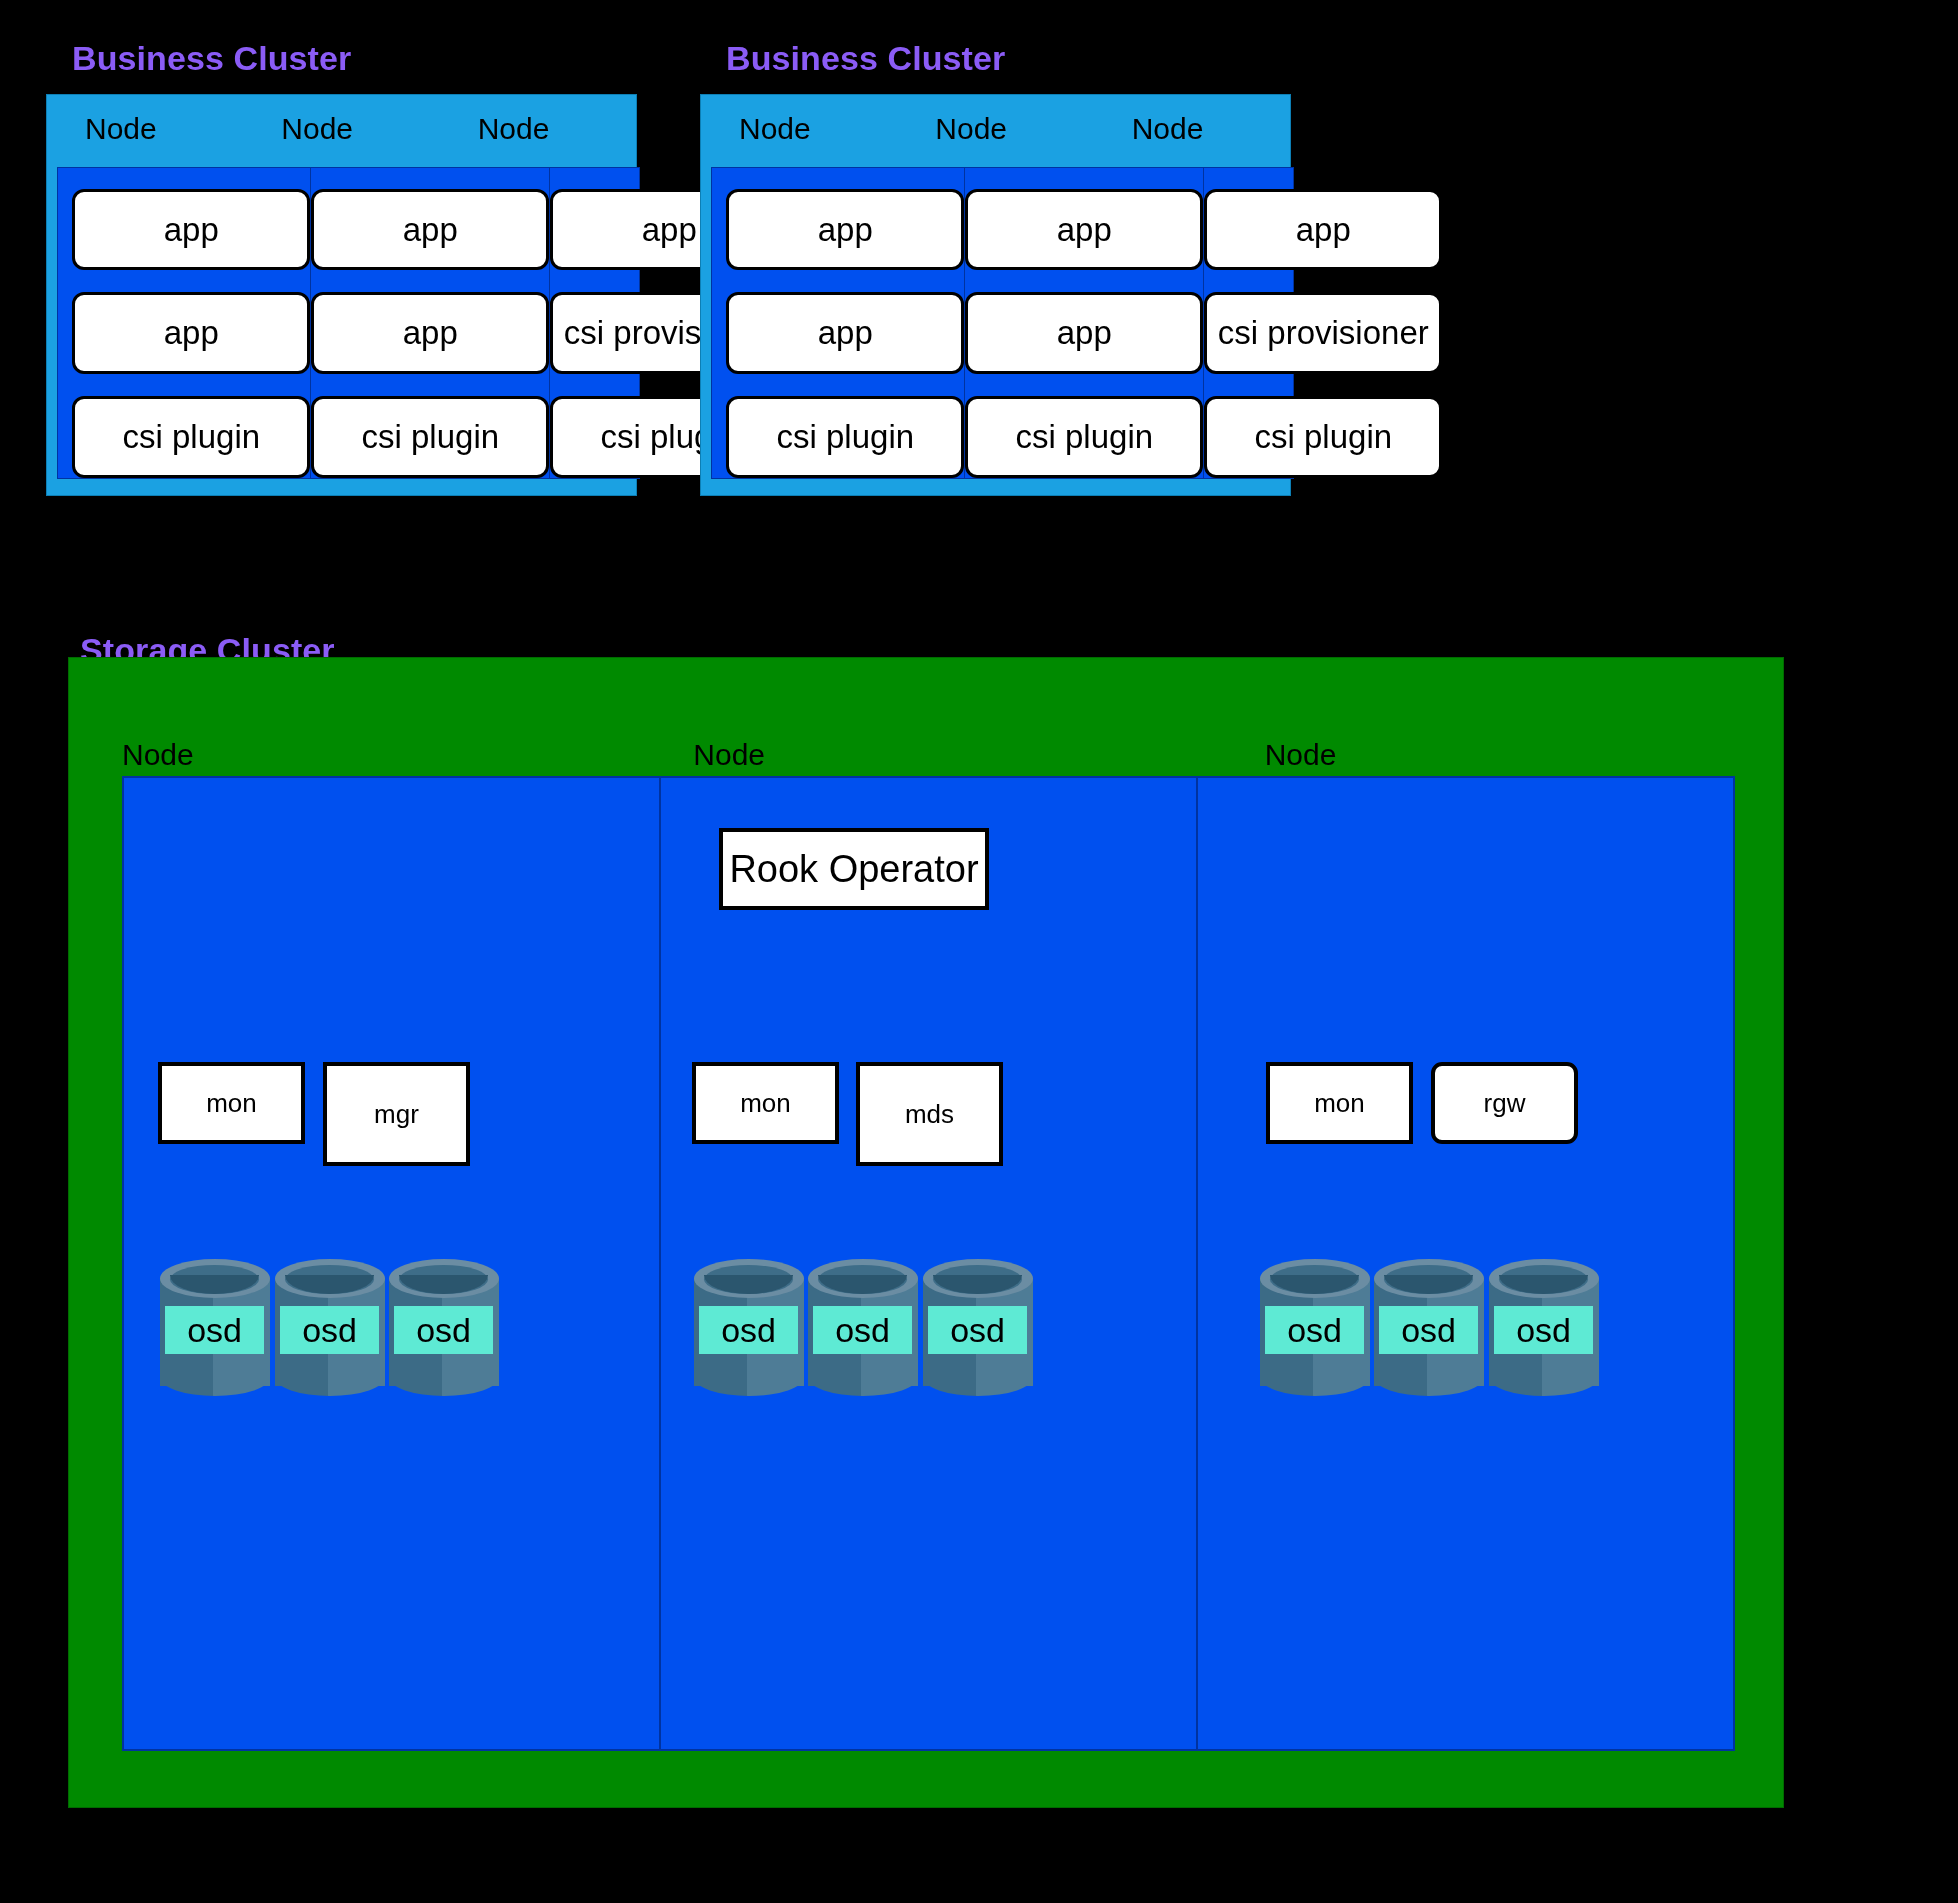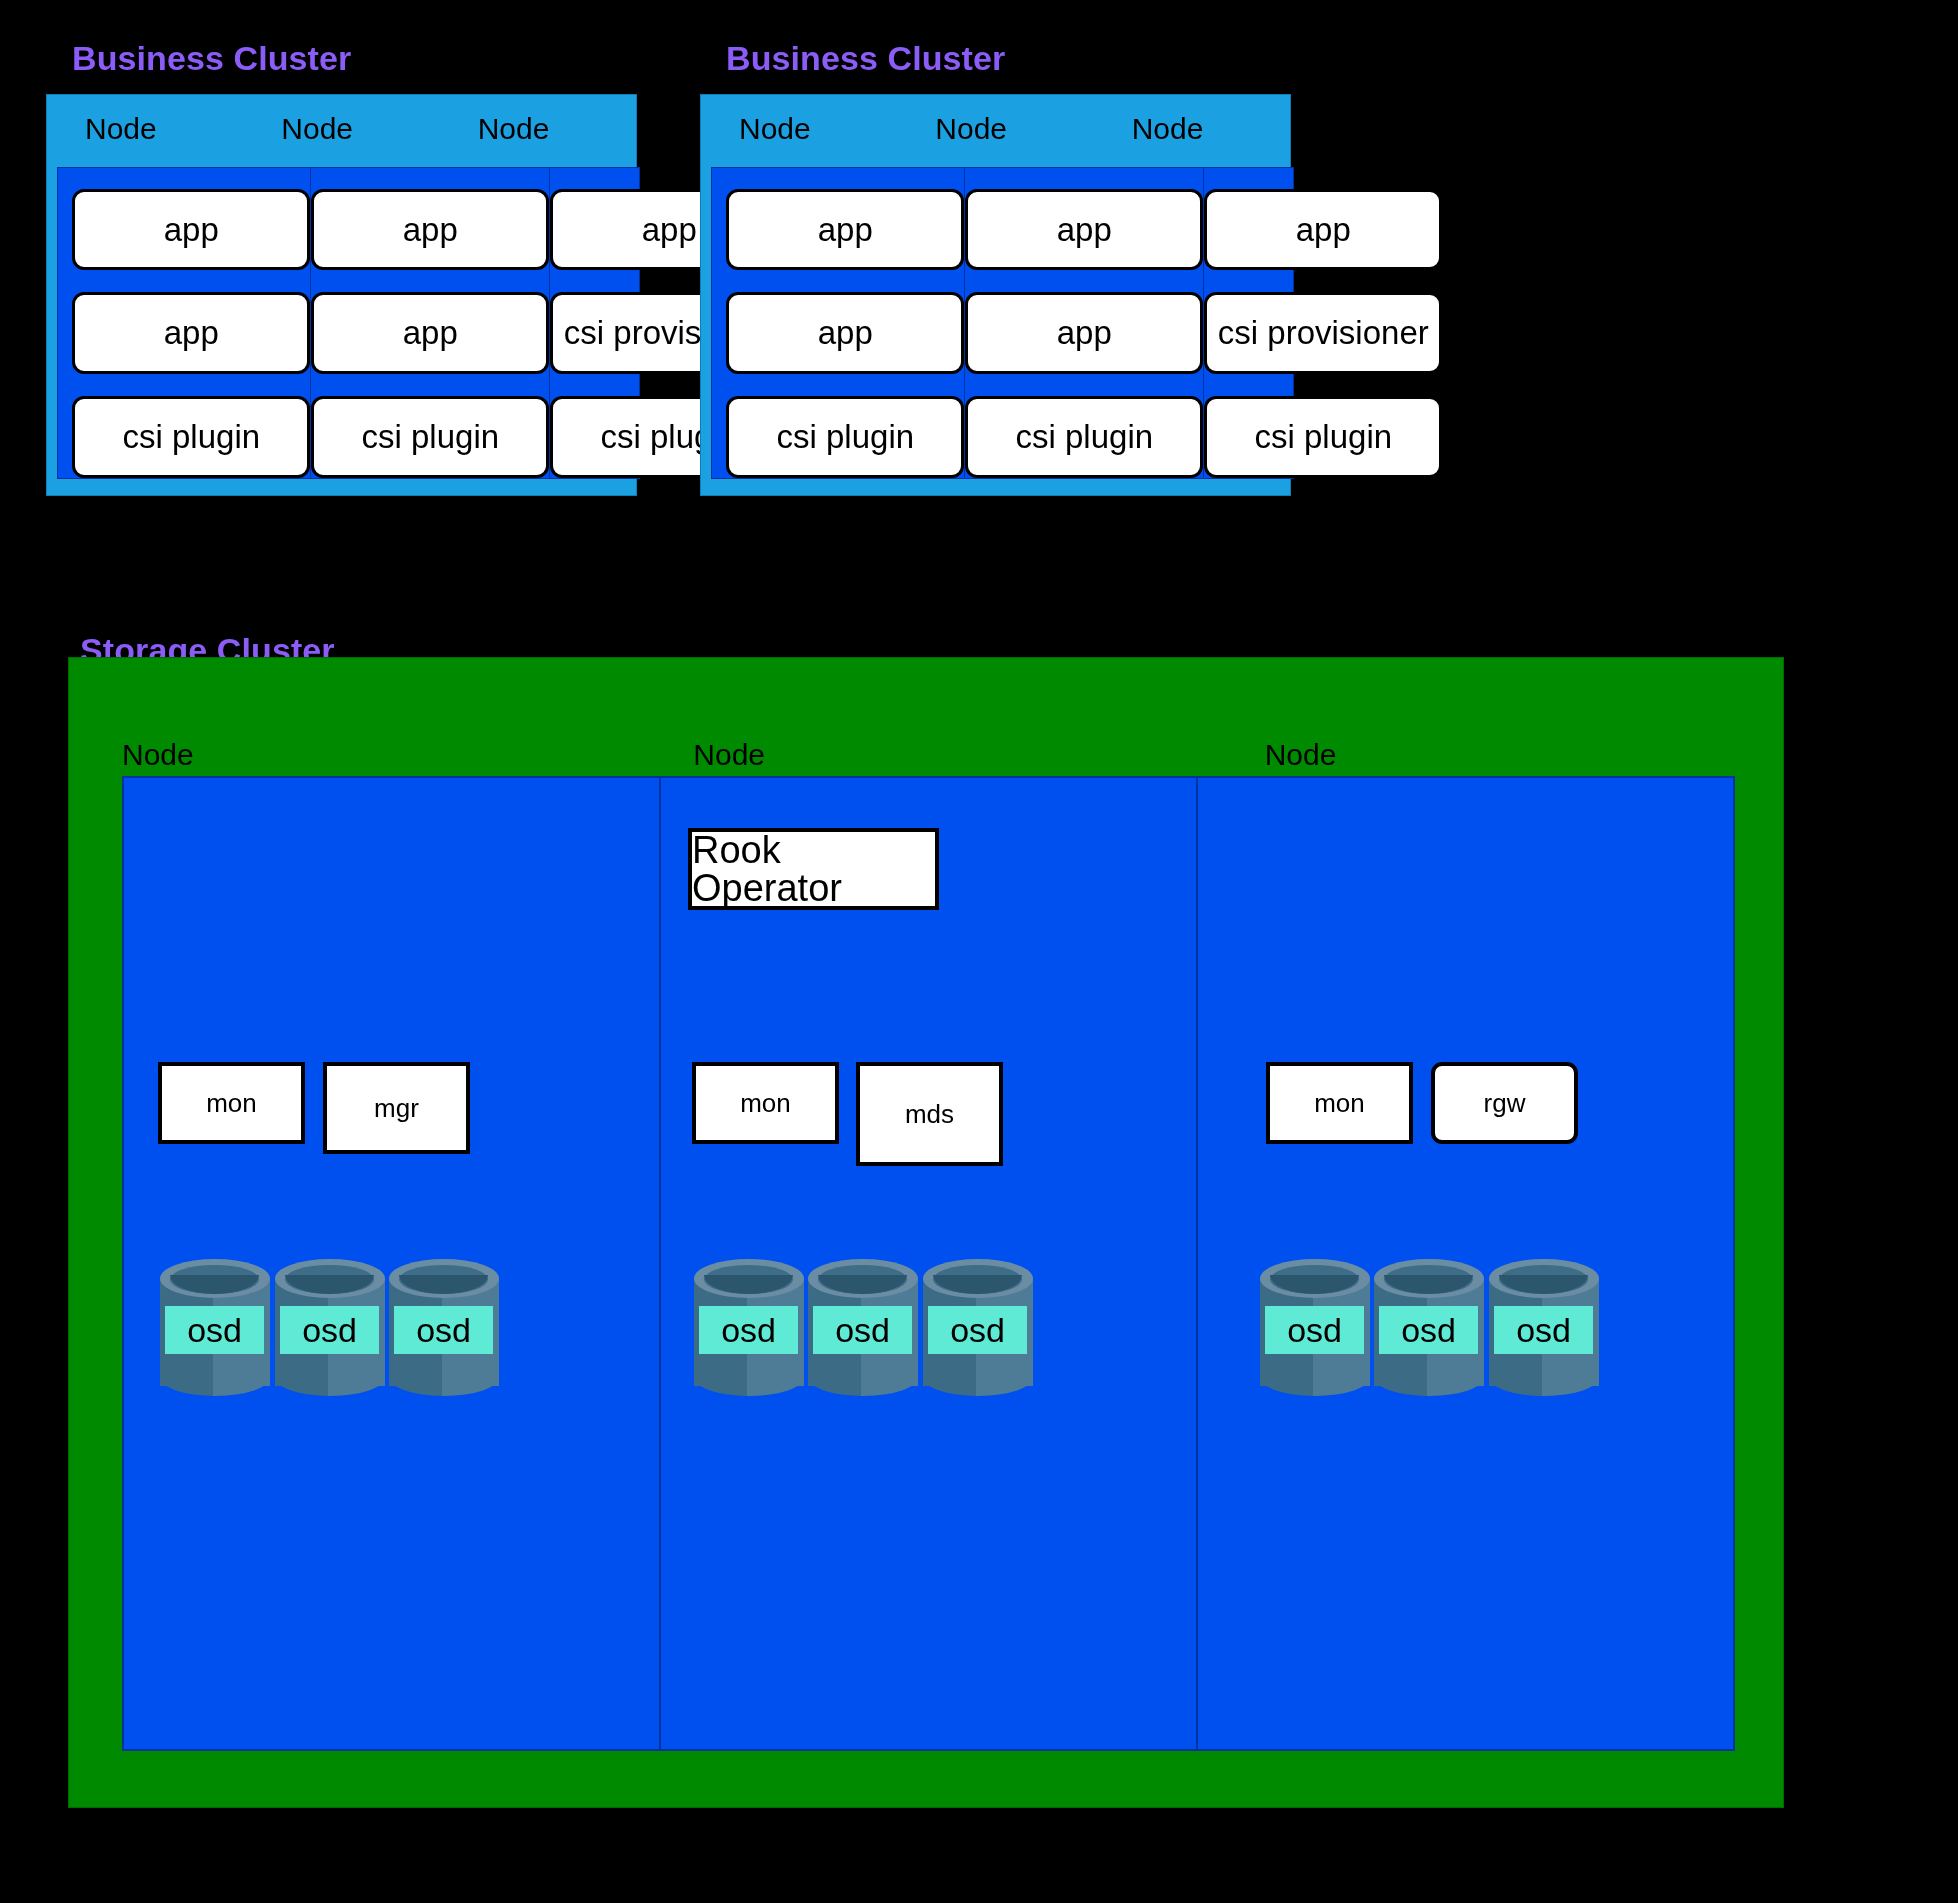--- a/index.html
+++ b/index.html
@@ -280,21 +280,21 @@
     </div>
     <div class="node-label-cell">
       <span class="node-label">Node</span>
     </div>
   </div>
 
   <div class="storage-panel-row" style="left:53px; top:118px; width:1609px; height:971px;">
 
     <div class="storage-node-col">
       <div class="svc" style="left:34px; top:284px; width:147px; height:82px;">mon</div>
-      <div class="svc" style="left:199px; top:284px; width:147px; height:92px;">mgr</div>
+      <div class="svc" style="left:199px; top:284px; width:147px; height:104px;">mgr</div>
 
       <div class="osd" style="left:36px; top:481px;">
         <div class="cyl-bottom"></div>
         <div class="cyl-body"></div>
         <div class="cyl-rim"></div>
         <div class="cyl-inner"></div>
         <div class="cyl-liquid"></div>
         <div class="osd-label">osd</div>
       </div>
       <div class="osd" style="left:151px; top:481px;">
@@ -309,21 +309,21 @@
         <div class="cyl-bottom"></div>
         <div class="cyl-body"></div>
         <div class="cyl-rim"></div>
         <div class="cyl-inner"></div>
         <div class="cyl-liquid"></div>
         <div class="osd-label">osd</div>
       </div>
     </div>
 
     <div class="storage-node-col">
-      <div class="svc operator" style="left:27px; top:50px; width:251px; height:82px;">Rook Operator</div>
+      <div class="svc operator" style="left:58px; top:50px; width:270px; height:82px;">Rook Operator</div>
 
       <div class="svc" style="left:31px; top:284px; width:147px; height:82px;">mon</div>
       <div class="svc" style="left:195px; top:284px; width:147px; height:104px;">mds</div>
 
       <div class="osd" style="left:33px; top:481px;">
         <div class="cyl-bottom"></div>
         <div class="cyl-body"></div>
         <div class="cyl-rim"></div>
         <div class="cyl-inner"></div>
         <div class="cyl-liquid"></div>

